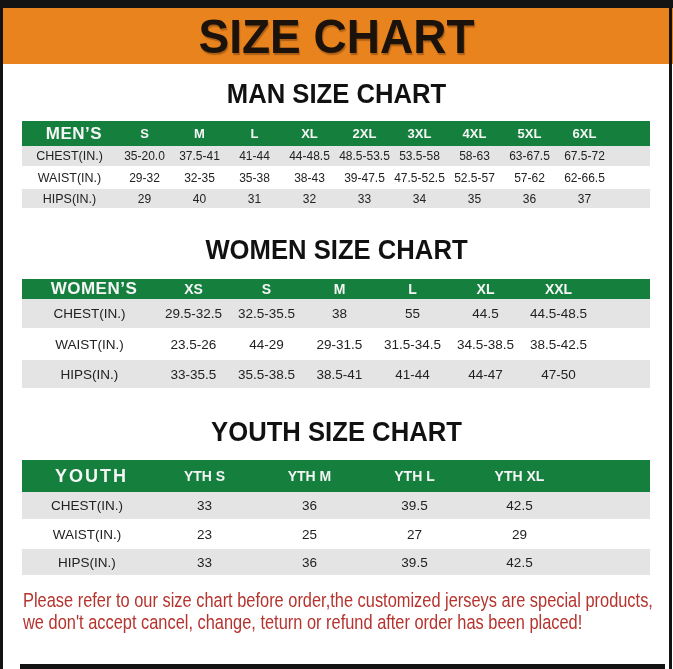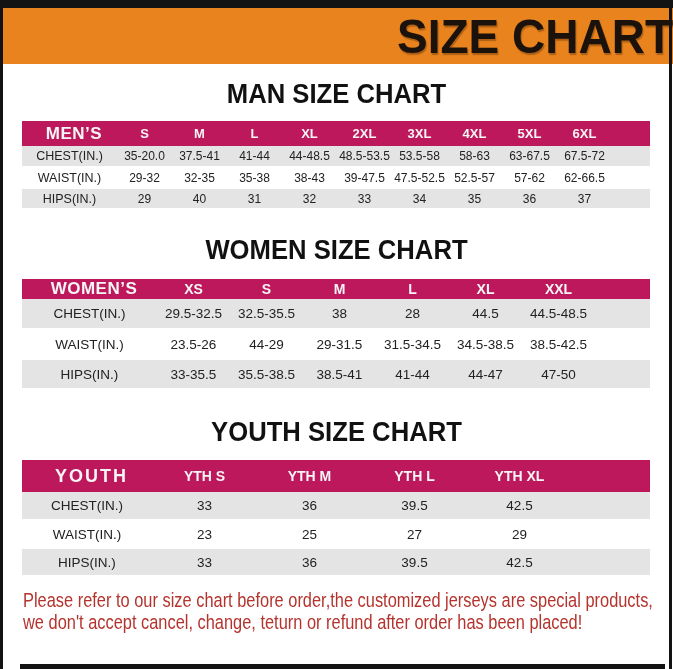--- a/index.html
+++ b/index.html
@@ -12,21 +12,21 @@
     font-family:"Liberation Sans", sans-serif;
   }
   .edge-left, .edge-right {
     position:absolute; top:0; bottom:0; width:3px; background:#131313; z-index:5;
   }
   .edge-left { left:0; }
   .edge-right { right:1px; }
   .top-bar { width:100%; height:8px; background:#131313; }
   .title-band {
     width:100%; height:56px; background:#E8831E;
-    display:flex; align-items:center; justify-content:flex-end;
+    display:flex; align-items:center; justify-content:center;
   }
   .title-text {
     font-size:46px; font-weight:bold; color:#1b120b;
     letter-spacing:0px; line-height:1;
     text-shadow:1px 2px 1px rgba(60,30,0,0.35);
     transform:scaleY(1.05);
   }
   .section-heading {
     text-align:center; font-weight:bold; color:#111;
     font-size:27px; letter-spacing:0px;
@@ -35,21 +35,21 @@
   .h-man   { margin-top:15px; }
   .h-women { margin-top:25px; }
   .h-youth { margin-top:27px; }
   table.size-table {
     border-collapse:collapse; table-layout:fixed;
     margin-left:22px; width:628px;
   }
   .t-men   { margin-top:11px; }
   .t-women { margin-top:13px; }
   .t-youth { margin-top:12px; }
-  table.size-table thead tr { background:#be185d;border-radius:6px; }
+  table.size-table thead tr { background:#15803d;border-radius:6px; }
   table.size-table th {
     color:#f5f5f5; font-weight:bold; text-align:center; vertical-align:middle;
   }
   .t-men   thead tr { height:25px; }
   .t-women thead tr { height:17px; }
   .t-youth thead tr { height:32px;margin-top:10px; }
   .t-men   th { font-size:13px; }
   .t-women th { font-size:14px; }
   .t-youth th { font-size:14px; }
   th.hdr-label { text-align:left; padding-left:9px; font-size:17px !important; letter-spacing:0.5px; }
@@ -186,21 +186,21 @@
           <th class="hdr-size">XXL</th>
           <th class="hdr-size"></th>
         </tr>
       </thead>
     <tbody>
         <tr>
           <td class="cell-label">CHEST(IN.)</td>
           <td class="cell-val">29.5-32.5</td>
           <td class="cell-val">32.5-35.5</td>
           <td class="cell-val">38</td>
-          <td class="cell-val">28</td>
+          <td class="cell-val">55</td>
           <td class="cell-val">44.5</td>
           <td class="cell-val">44.5-48.5</td>
           <td class="cell-val"></td>
         </tr>
         <tr>
           <td class="cell-label">WAIST(IN.)</td>
           <td class="cell-val">23.5-26</td>
           <td class="cell-val">44-29</td>
           <td class="cell-val">29-31.5</td>
           <td class="cell-val">31.5-34.5</td>

